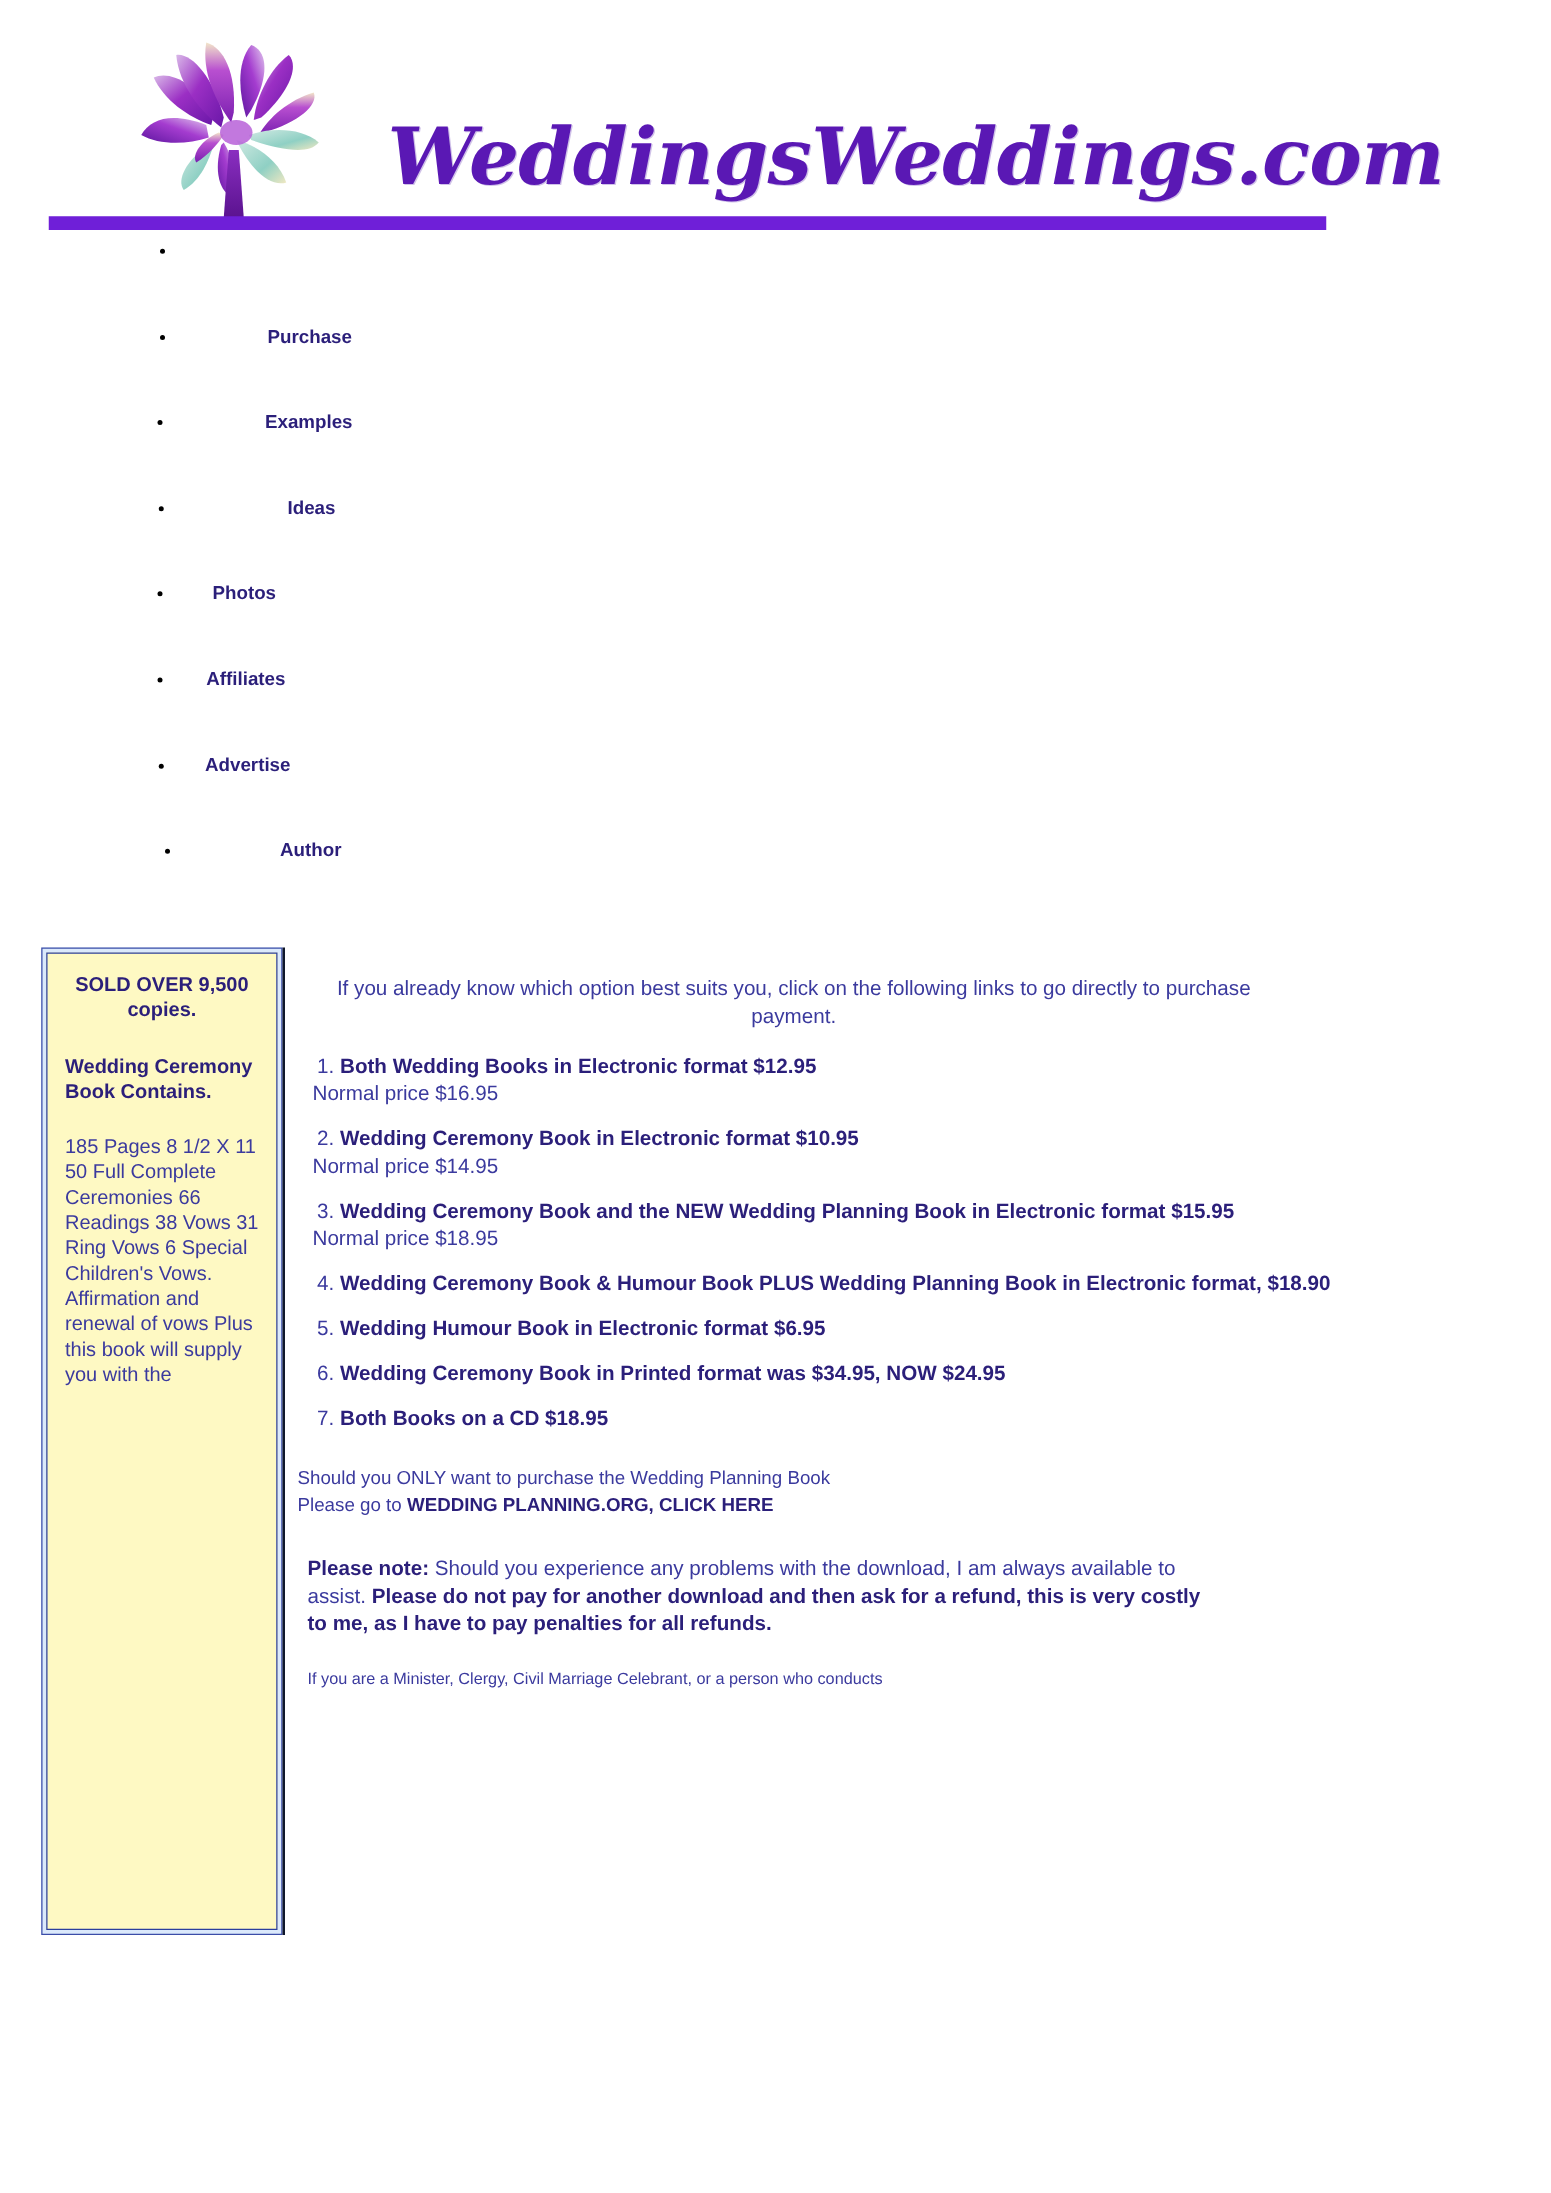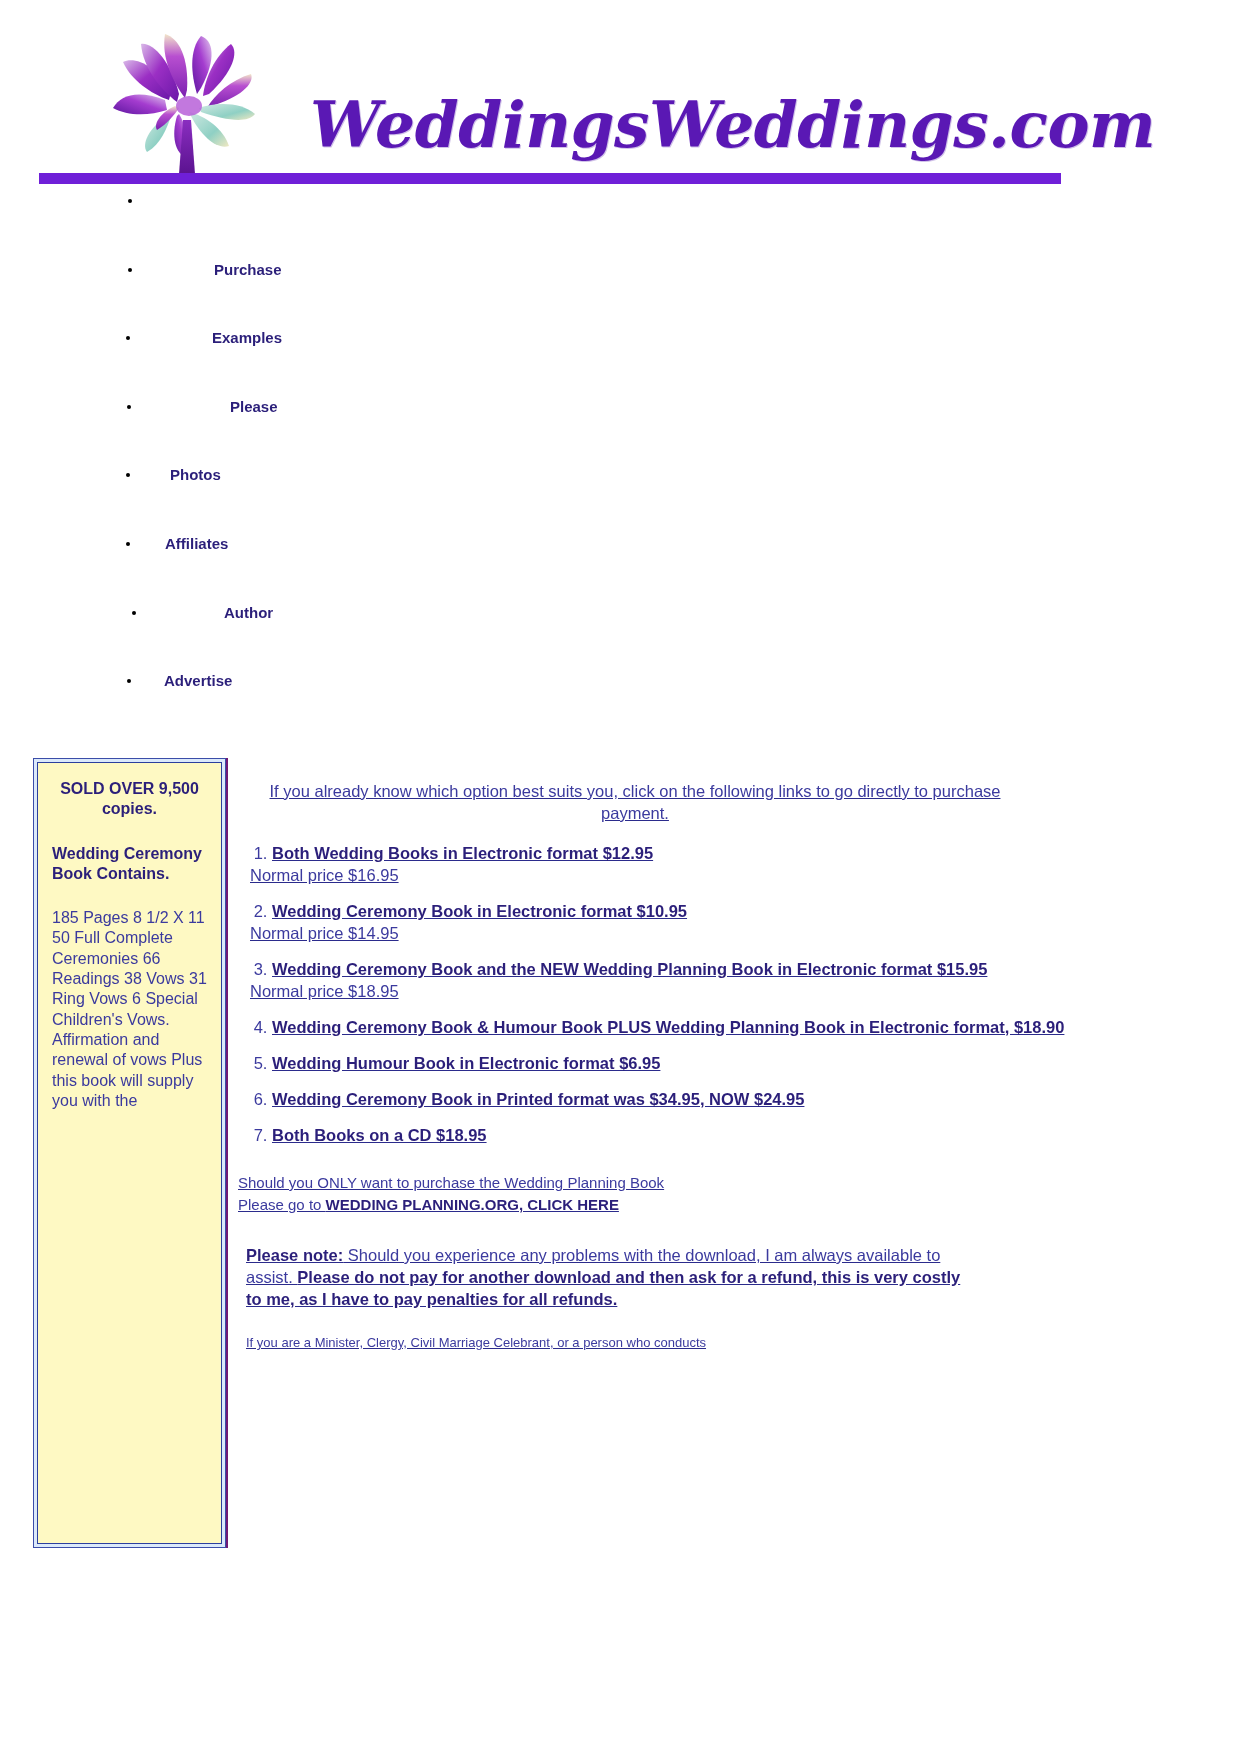--- a/index.html
+++ b/index.html
@@ -150,24 +150,23 @@
     text-align: left;
   }
 
   
   .main-col {
     position: absolute;
     left: 226px;
     top: 1px;
     width: 1000px;
     height: 790px;
-    border-left: 2px solid #701a75;
+    border-left: 2px solid #0f172a;
     box-sizing: border-box;
     padding-left: 10px;
-    text-decoration: underline;
   }
   .intro-para {
     margin: 22px 0 0 0;
     text-align: center;
     font-size: 16.5px;
     line-height: 22px;
     color: #3b3a9e;
     width: 790px;
     margin-left: 2px;
   }
@@ -283,37 +282,37 @@
   <li class="nav-item">
     <span class="nav-bullet" style="left:128px"></span>
     <span class="nav-label" style="left:214px">Purchase</span>
   </li>
   <li class="nav-item">
     <span class="nav-bullet" style="left:126px"></span>
     <span class="nav-label" style="left:212px">Examples</span>
   </li>
   <li class="nav-item">
     <span class="nav-bullet" style="left:127px"></span>
-    <span class="nav-label" style="left:230px">Please</span>
+    <span class="nav-label" style="left:230px">Ideas</span>
   </li>
   <li class="nav-item">
     <span class="nav-bullet" style="left:126px"></span>
     <span class="nav-label" style="left:170px">Photos</span>
   </li>
   <li class="nav-item">
     <span class="nav-bullet" style="left:126px"></span>
     <span class="nav-label" style="left:165px">Affiliates</span>
   </li>
   <li class="nav-item">
+    <span class="nav-bullet" style="left:127px"></span>
+    <span class="nav-label" style="left:164px">Advertise</span>
+  </li>
+  <li class="nav-item">
     <span class="nav-bullet" style="left:132px"></span>
     <span class="nav-label" style="left:224px">Author</span>
-  </li>
-  <li class="nav-item">
-    <span class="nav-bullet" style="left:127px"></span>
-    <span class="nav-label" style="left:164px">Advertise</span>
   </li>
 </ul>
 
 <div class="content-area">
 
   <div class="sidebar-box">
     <div class="sidebar-inner">
       <div class="sold-line">SOLD OVER 9,500 copies.</div>
       <div class="contains-head">Wedding Ceremony Book Contains.</div>
       <div class="contains-list">185 Pages 8 1/2 X 11 50 Full Complete Ceremonies 66 Readings 38 Vows 31 Ring Vows 6 Special Children's Vows. Affirmation and renewal of vows Plus this book will supply you with the</div>

